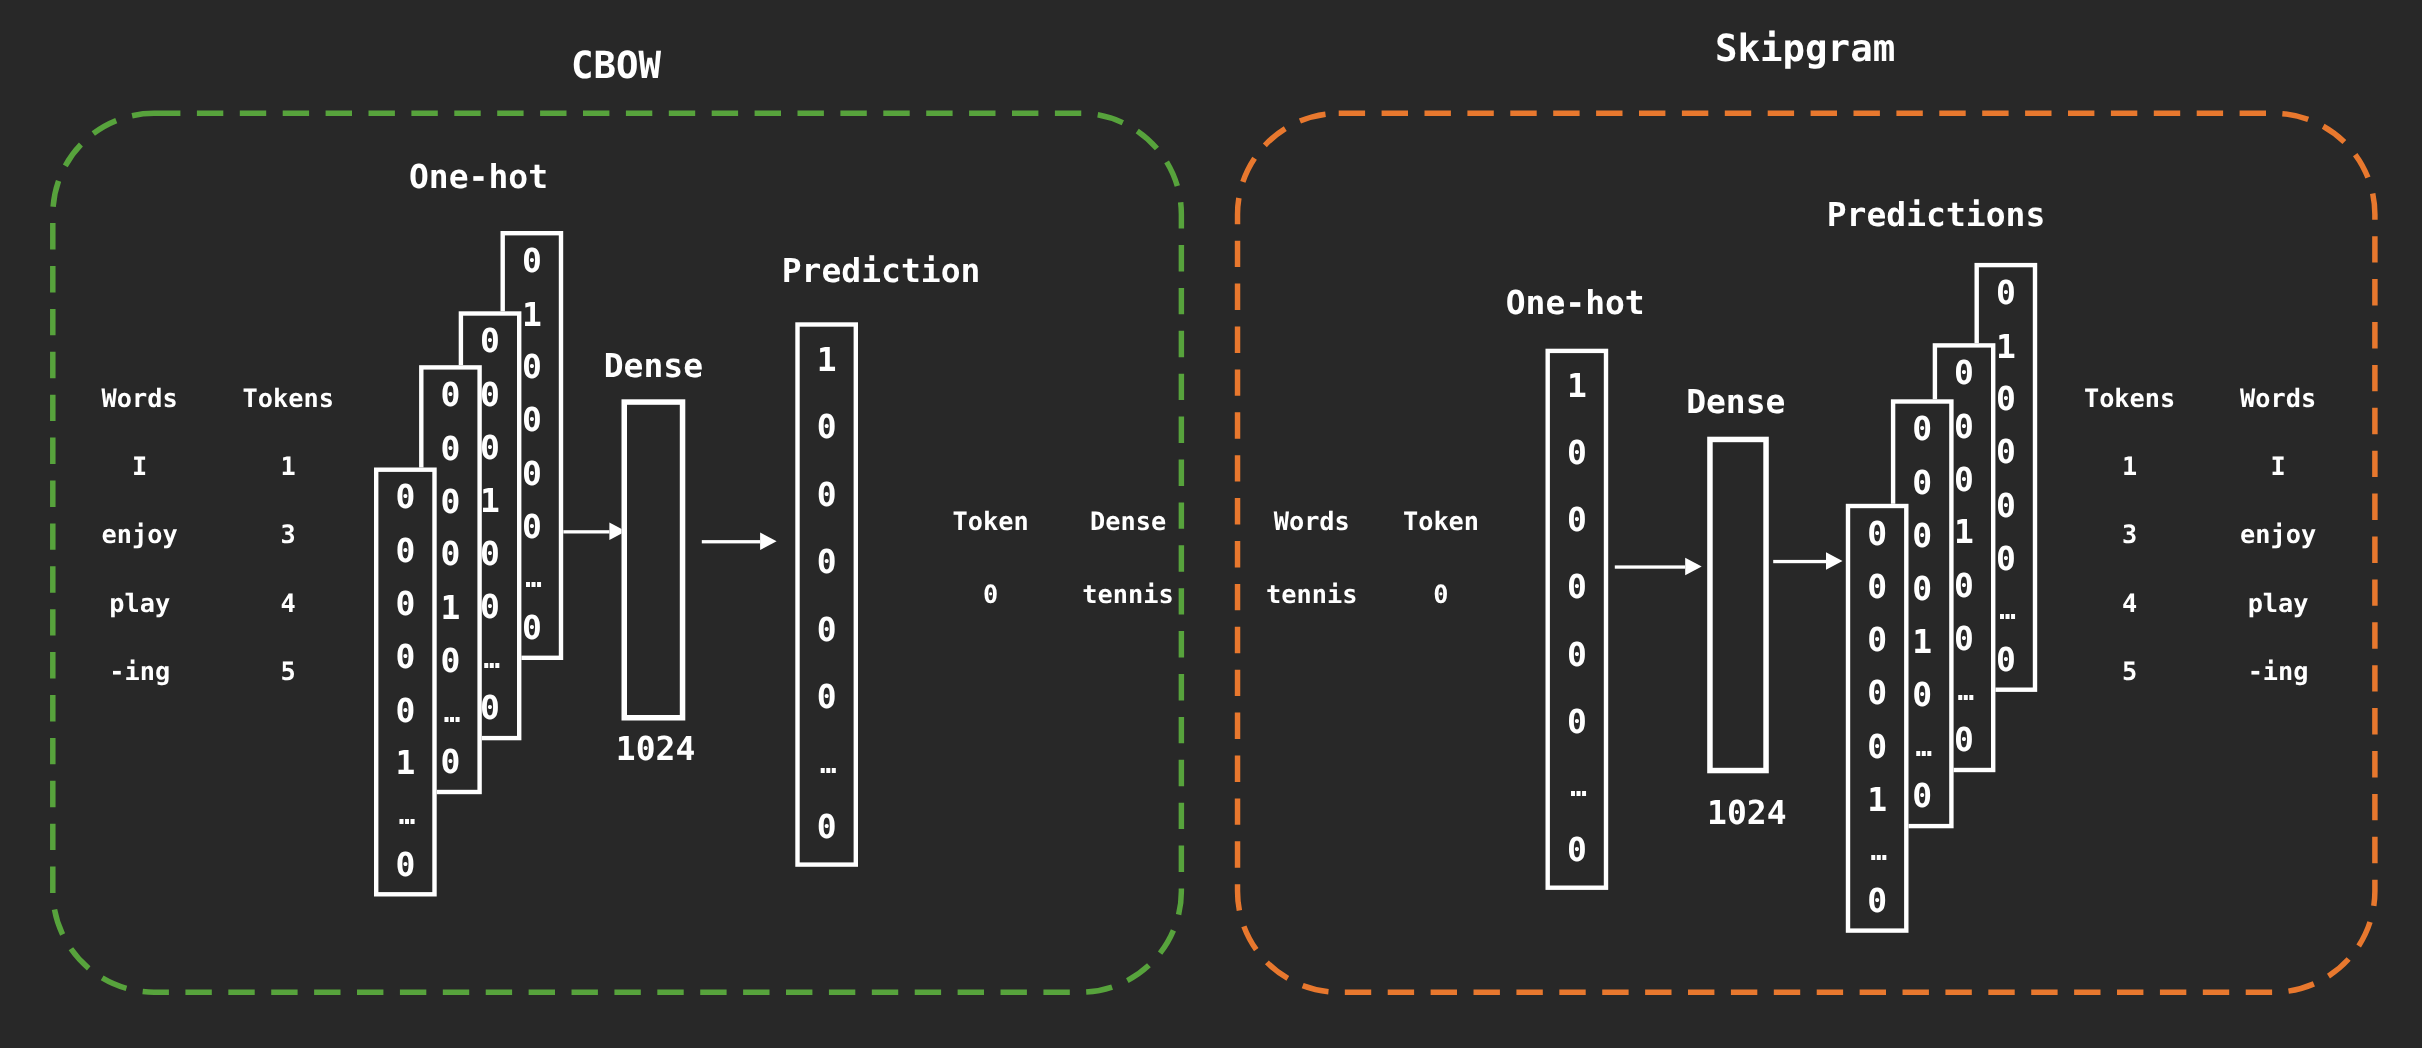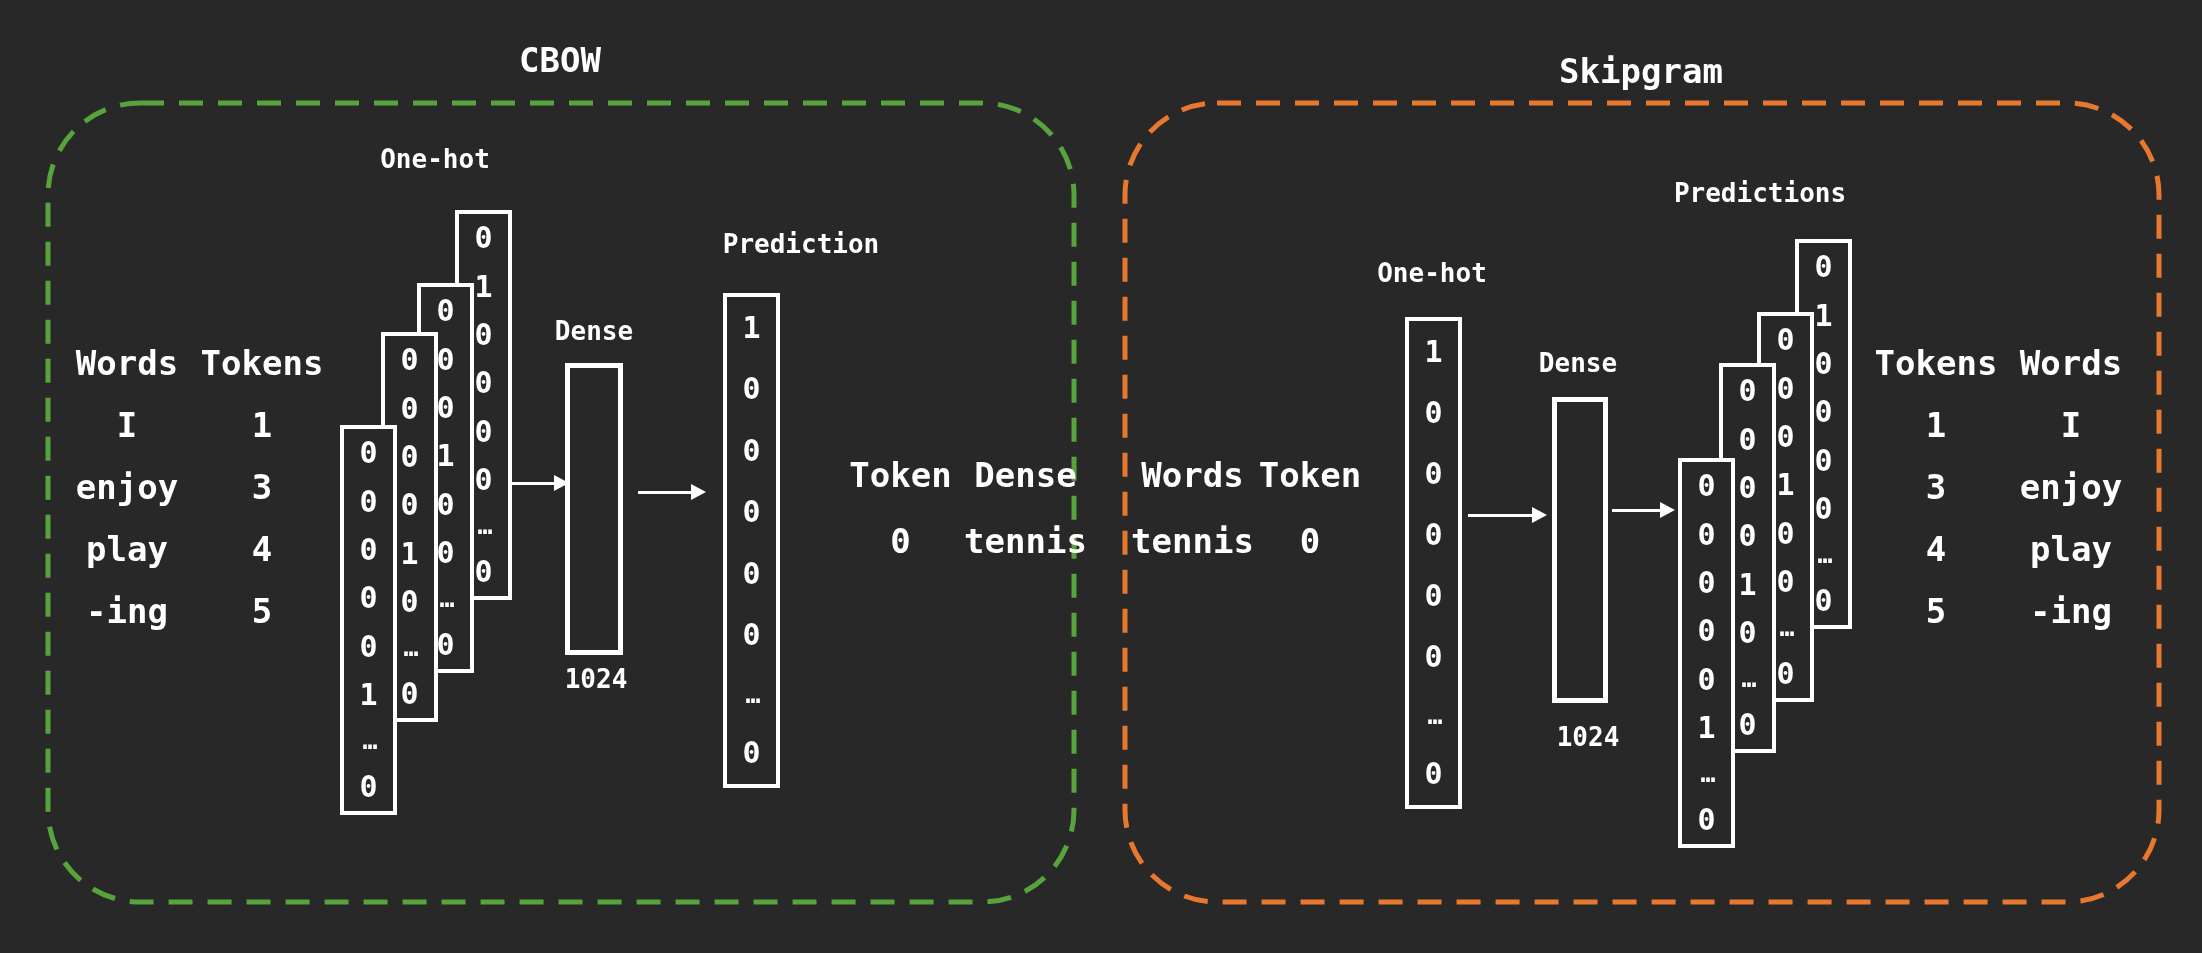--- a/index.html
+++ b/index.html
@@ -7,30 +7,30 @@
   .canvas{
     position:relative; width:2202px; height:953px;
     background:var(--background,#282828);
     color:var(--ink,#fff);
     font-family:"DejaVu Sans Mono", monospace;
     font-weight:bold;
     overflow:hidden;
   }
   .panel{position:absolute;}
   .title{position:absolute; transform:translateX(-50%); font-size:34px; white-space:nowrap;}
-  .label{position:absolute; transform:translateX(-50%); font-size:26px; white-space:nowrap;}
+  .label{position:absolute; transform:translateX(-50%); font-size:30px; white-space:nowrap;}
   .vec{
     position:absolute; box-sizing:border-box; width:57px; height:390px;
     border:4px solid var(--ink,#fff); background:var(--background,#282828);
     display:flex; flex-direction:column; justify-content:space-around; align-items:center;
   }
   .vec .cell{font-size:30px; line-height:1;}
   .vec .cell.dots{font-size:25px; letter-spacing:-3px;}
   .dense{position:absolute; box-sizing:border-box; border:5px solid var(--ink,#fff); background:var(--background,#282828);}
-  .tbl{position:absolute; display:grid; justify-items:center; align-items:center; font-size:34px; white-space:nowrap;}
+  .tbl{position:absolute; display:grid; justify-items:center; align-items:center; font-size:23px; white-space:nowrap;}
   .arrow{position:absolute; height:3px; background:var(--ink,#fff);}
   .arrow::after{
     content:""; position:absolute; right:-15px; top:-7px;
     border-top:8px solid transparent; border-bottom:8px solid transparent;
     border-left:15px solid var(--ink,#fff);
   }
 </style>
 </head>
 <body>
 
@@ -118,21 +118,21 @@
       <span class="cell">0</span>
     </div>
 
   <div class="tbl" style="left:828px; top:442px; grid-template-columns:145px 105px; grid-auto-rows:66px;">
       <div>Token</div>
       <div>Dense</div>
       <div>0</div>
       <div>tennis</div>
     </div>
 
-  <div class="title" style="left:1641px; top:51px;">Skipgram</div>
+  <div class="title" style="left:1641px; top:24px;">Skipgram</div>
 
   <svg class="panel" style="left:1122px; top:100px;" width="1040" height="806">
     <rect x="3" y="3" width="1034" height="799" rx="92" ry="92" fill="none" stroke-width="5" stroke-dasharray="24 15" style="stroke:var(--skipgram-border,#e8782e)"></rect>
   </svg>
 
   <div class="tbl" style="left:1120px; top:442px; grid-template-columns:145px 90px; grid-auto-rows:66px;">
       <div>Words</div>
       <div>Token</div>
       <div>tennis</div>
       <div>0</div>

